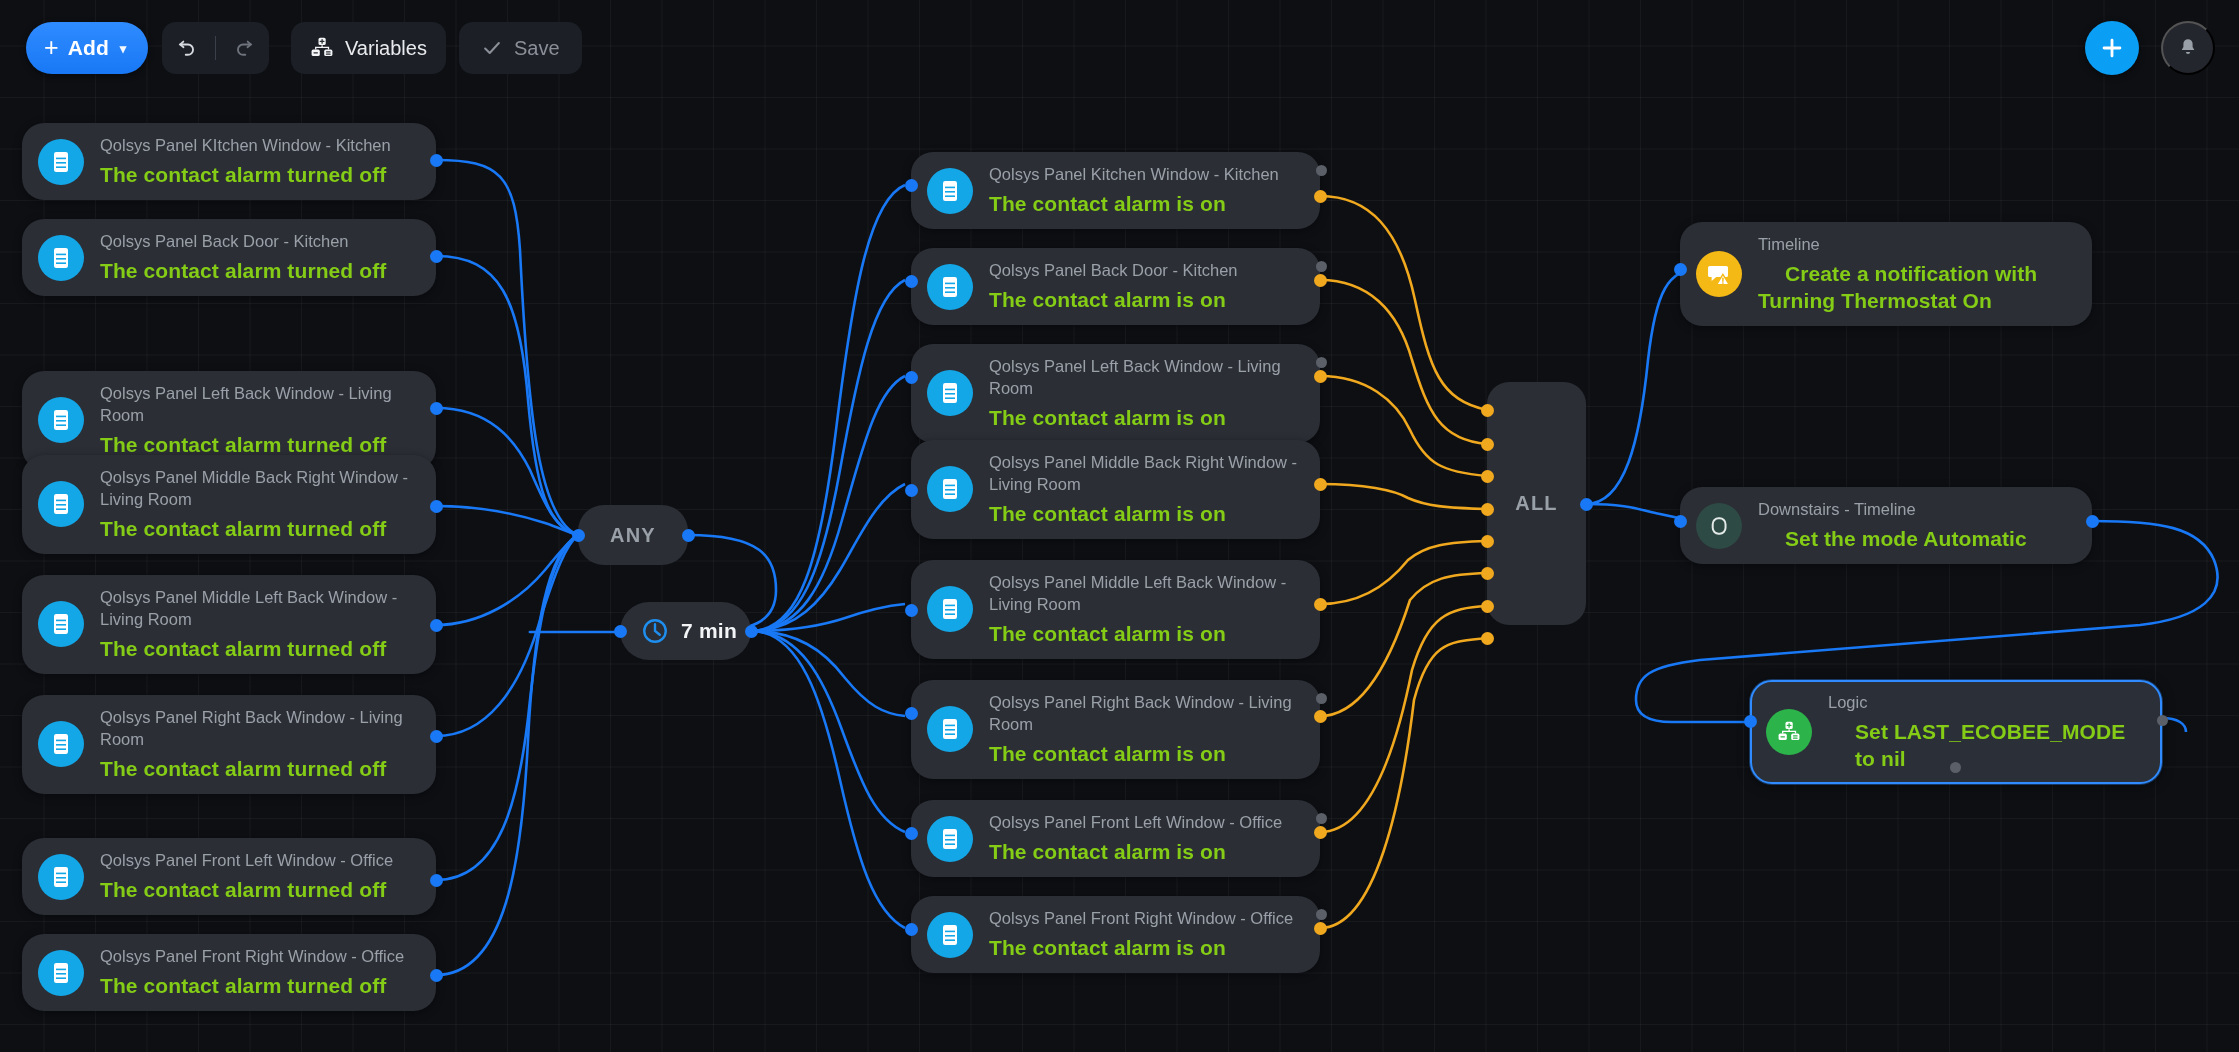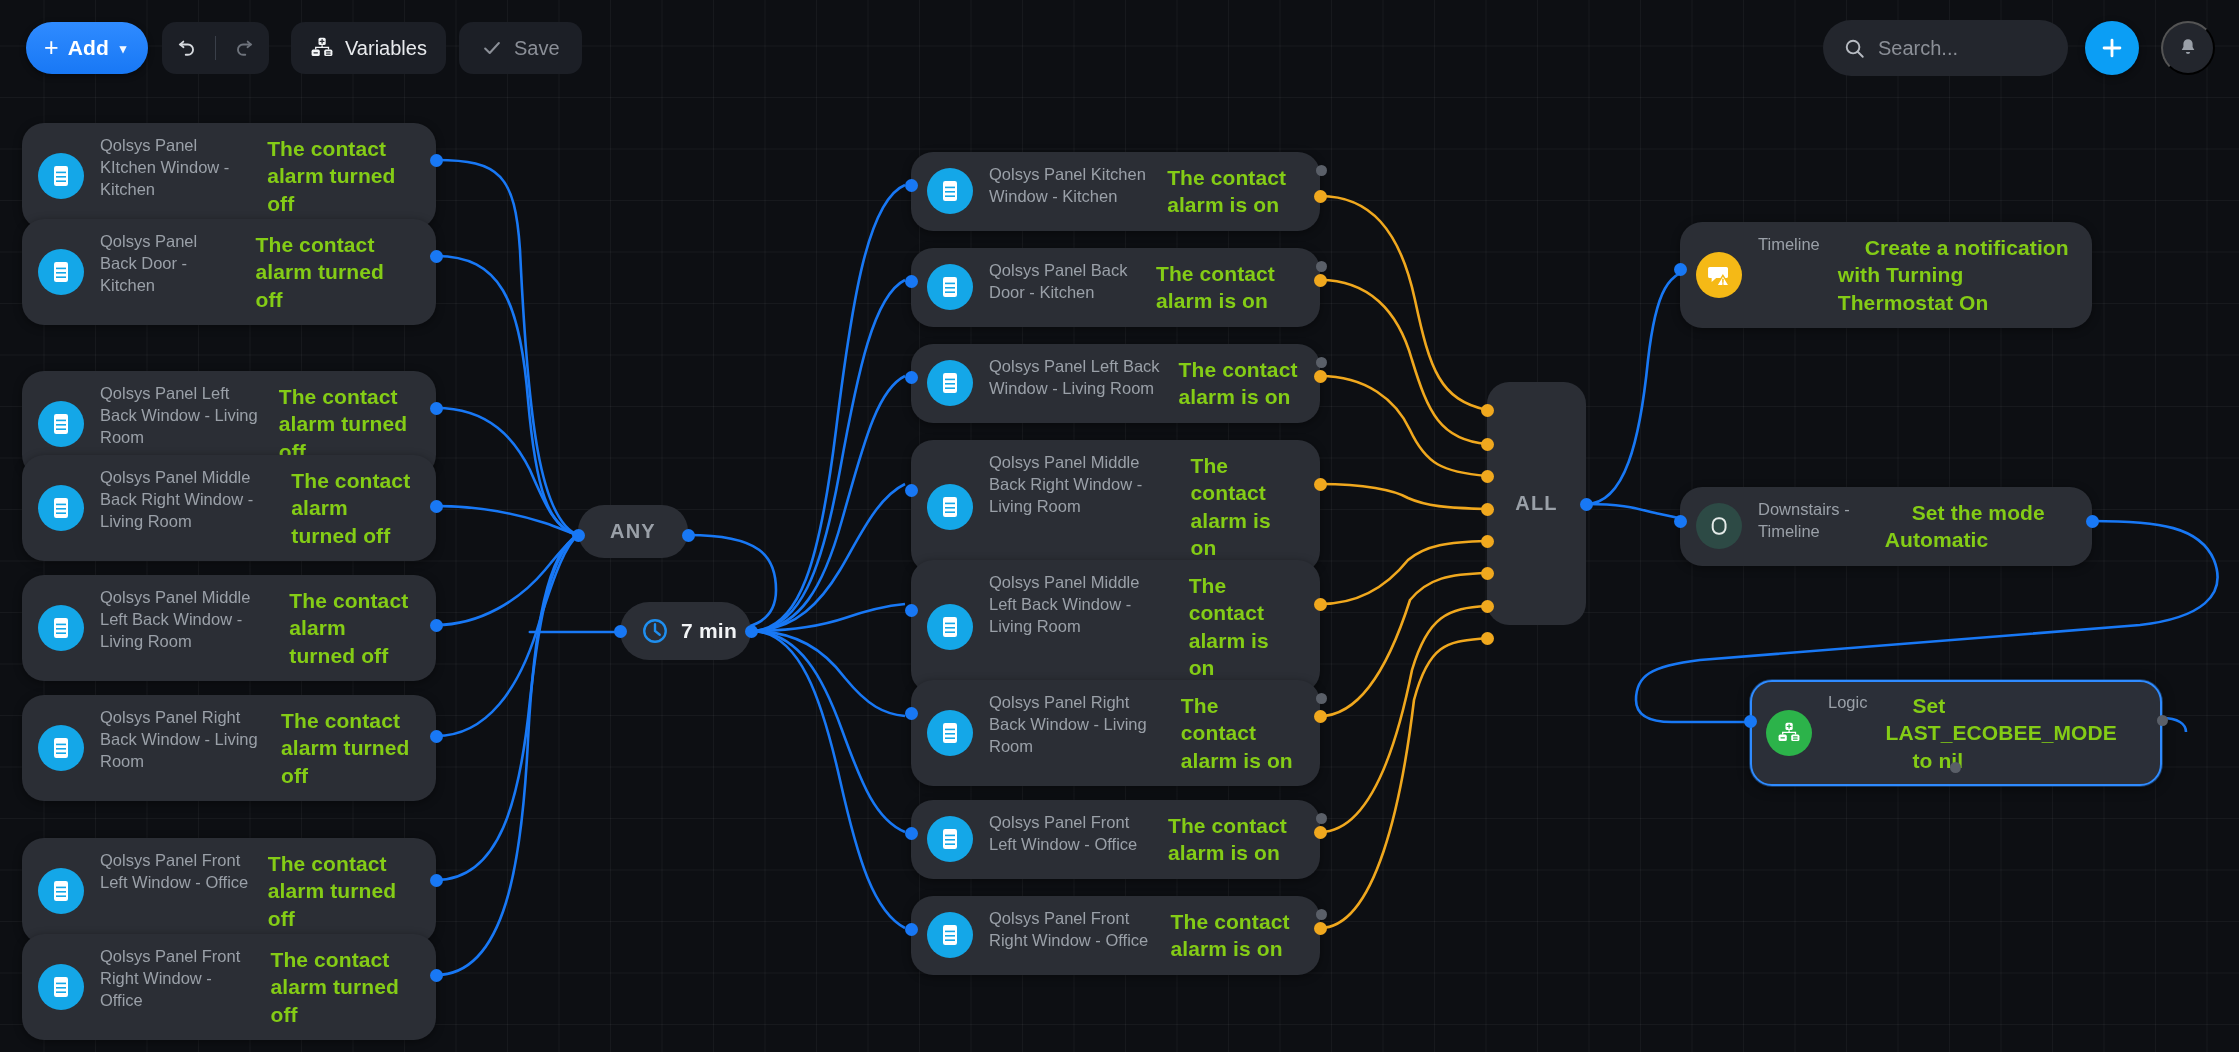--- a/index.html
+++ b/index.html
@@ -98,40 +98,40 @@
     justify-content: flex-end;
   }
   .node .ico {
     flex: 0 0 auto; width: 46px; height: 46px; border-radius: 50%;
     display: flex; align-items: center; justify-content: center;
   }
   .node .ico.blue { background: #14a7e8; }
   .node .ico.amber { background: #f5b916; }
   .node .ico.teal { background: #2d4a45; }
   .node .ico.green { background: #2cb34a; }
-  .node .txt { display: flex; flex-direction: row; gap: 18px; min-width: 0; }
+  .node .txt { display: flex; flex-direction: column; gap: 4px; min-width: 0; }
   .node .sub { color: #9aa0a8; font-size: 16.5px; line-height: 1.32; font-weight: 400; }
   .node .main { color: #84cc16; font-size: 21px; font-weight: 700; line-height: 1.3; letter-spacing: .1px; }
   .node .main .reg { font-weight: 700; margin-left: 27px; }
 
   
   .port { position: absolute; width: 13px; height: 13px; border-radius: 50%; z-index: 22; }
   .port.blue { background: #1878f5; }
   .port.amber { background: #f0a81e; }
   .port.dim { background: #5a5f68; width: 11px; height: 11px; }
 
   
   .gate {
     position: absolute; z-index: 20;
     background: #2b2e35; color: #9aa0a8;
     display: flex; align-items: center; justify-content: center;
     font-size: 20px; font-weight: 700; letter-spacing: 1.2px;
     cursor: pointer;
   }
-  #node-any { left: 578px; top: 505px; width: 110px; height: 53px; border-radius: 26px; }
+  #node-any { left: 578px; top: 505px; width: 110px; height: 60px; border-radius: 26px; }
   #node-timer {
     left: 620px; top: 602px; width: 131px; height: 58px; border-radius: 29px;
     gap: 11px; padding-left: 6px;
   }
   #node-timer .tlabel { color: #f2f4f6; font-size: 21px; font-weight: 700; letter-spacing: .2px; }
   #node-all {
     left: 1487px; top: 382px; width: 99px; height: 243px; border-radius: 22px;
   }
 
   .vhidden { position: absolute; width: 1px; height: 1px; overflow: hidden; clip: rect(0 0 0 0); }
@@ -222,27 +222,20 @@
       <span class="lbl">Variables</span>
     </div>
 
     <div class="tb-group" id="tb-save">
       <svg width="22" height="22" viewBox="0 0 24 24" fill="none" stroke="#8b8f97" stroke-width="2.2" stroke-linecap="round" stroke-linejoin="round">
         <path d="M4.5 12.5 L9.5 17.5 L19.5 6.5"></path>
       </svg>
       <span class="lbl">Save</span>
     </div>
 
-    <div id="tb-search">
-      <svg width="23" height="23" viewBox="0 0 24 24" fill="none" stroke="#b7bbc2" stroke-width="2" stroke-linecap="round">
-        <circle cx="10.5" cy="10.5" r="6.6"></circle>
-        <path d="M15.4 15.4 L20.6 20.6"></path>
-      </svg>
-      <span class="ph">Search...</span>
-    </div>
 
     <button id="tb-plus">
       <svg width="28" height="28" viewBox="0 0 24 24" stroke="#fff" stroke-width="2.4" stroke-linecap="round">
         <path d="M12 5.2 V18.8 M5.2 12 H18.8"></path>
       </svg>
       <span class="vhidden">Create</span>
     </button>
 
     <button id="tb-bell">
       <svg width="24" height="24" viewBox="0 0 24 24" fill="#9aa0a8">

